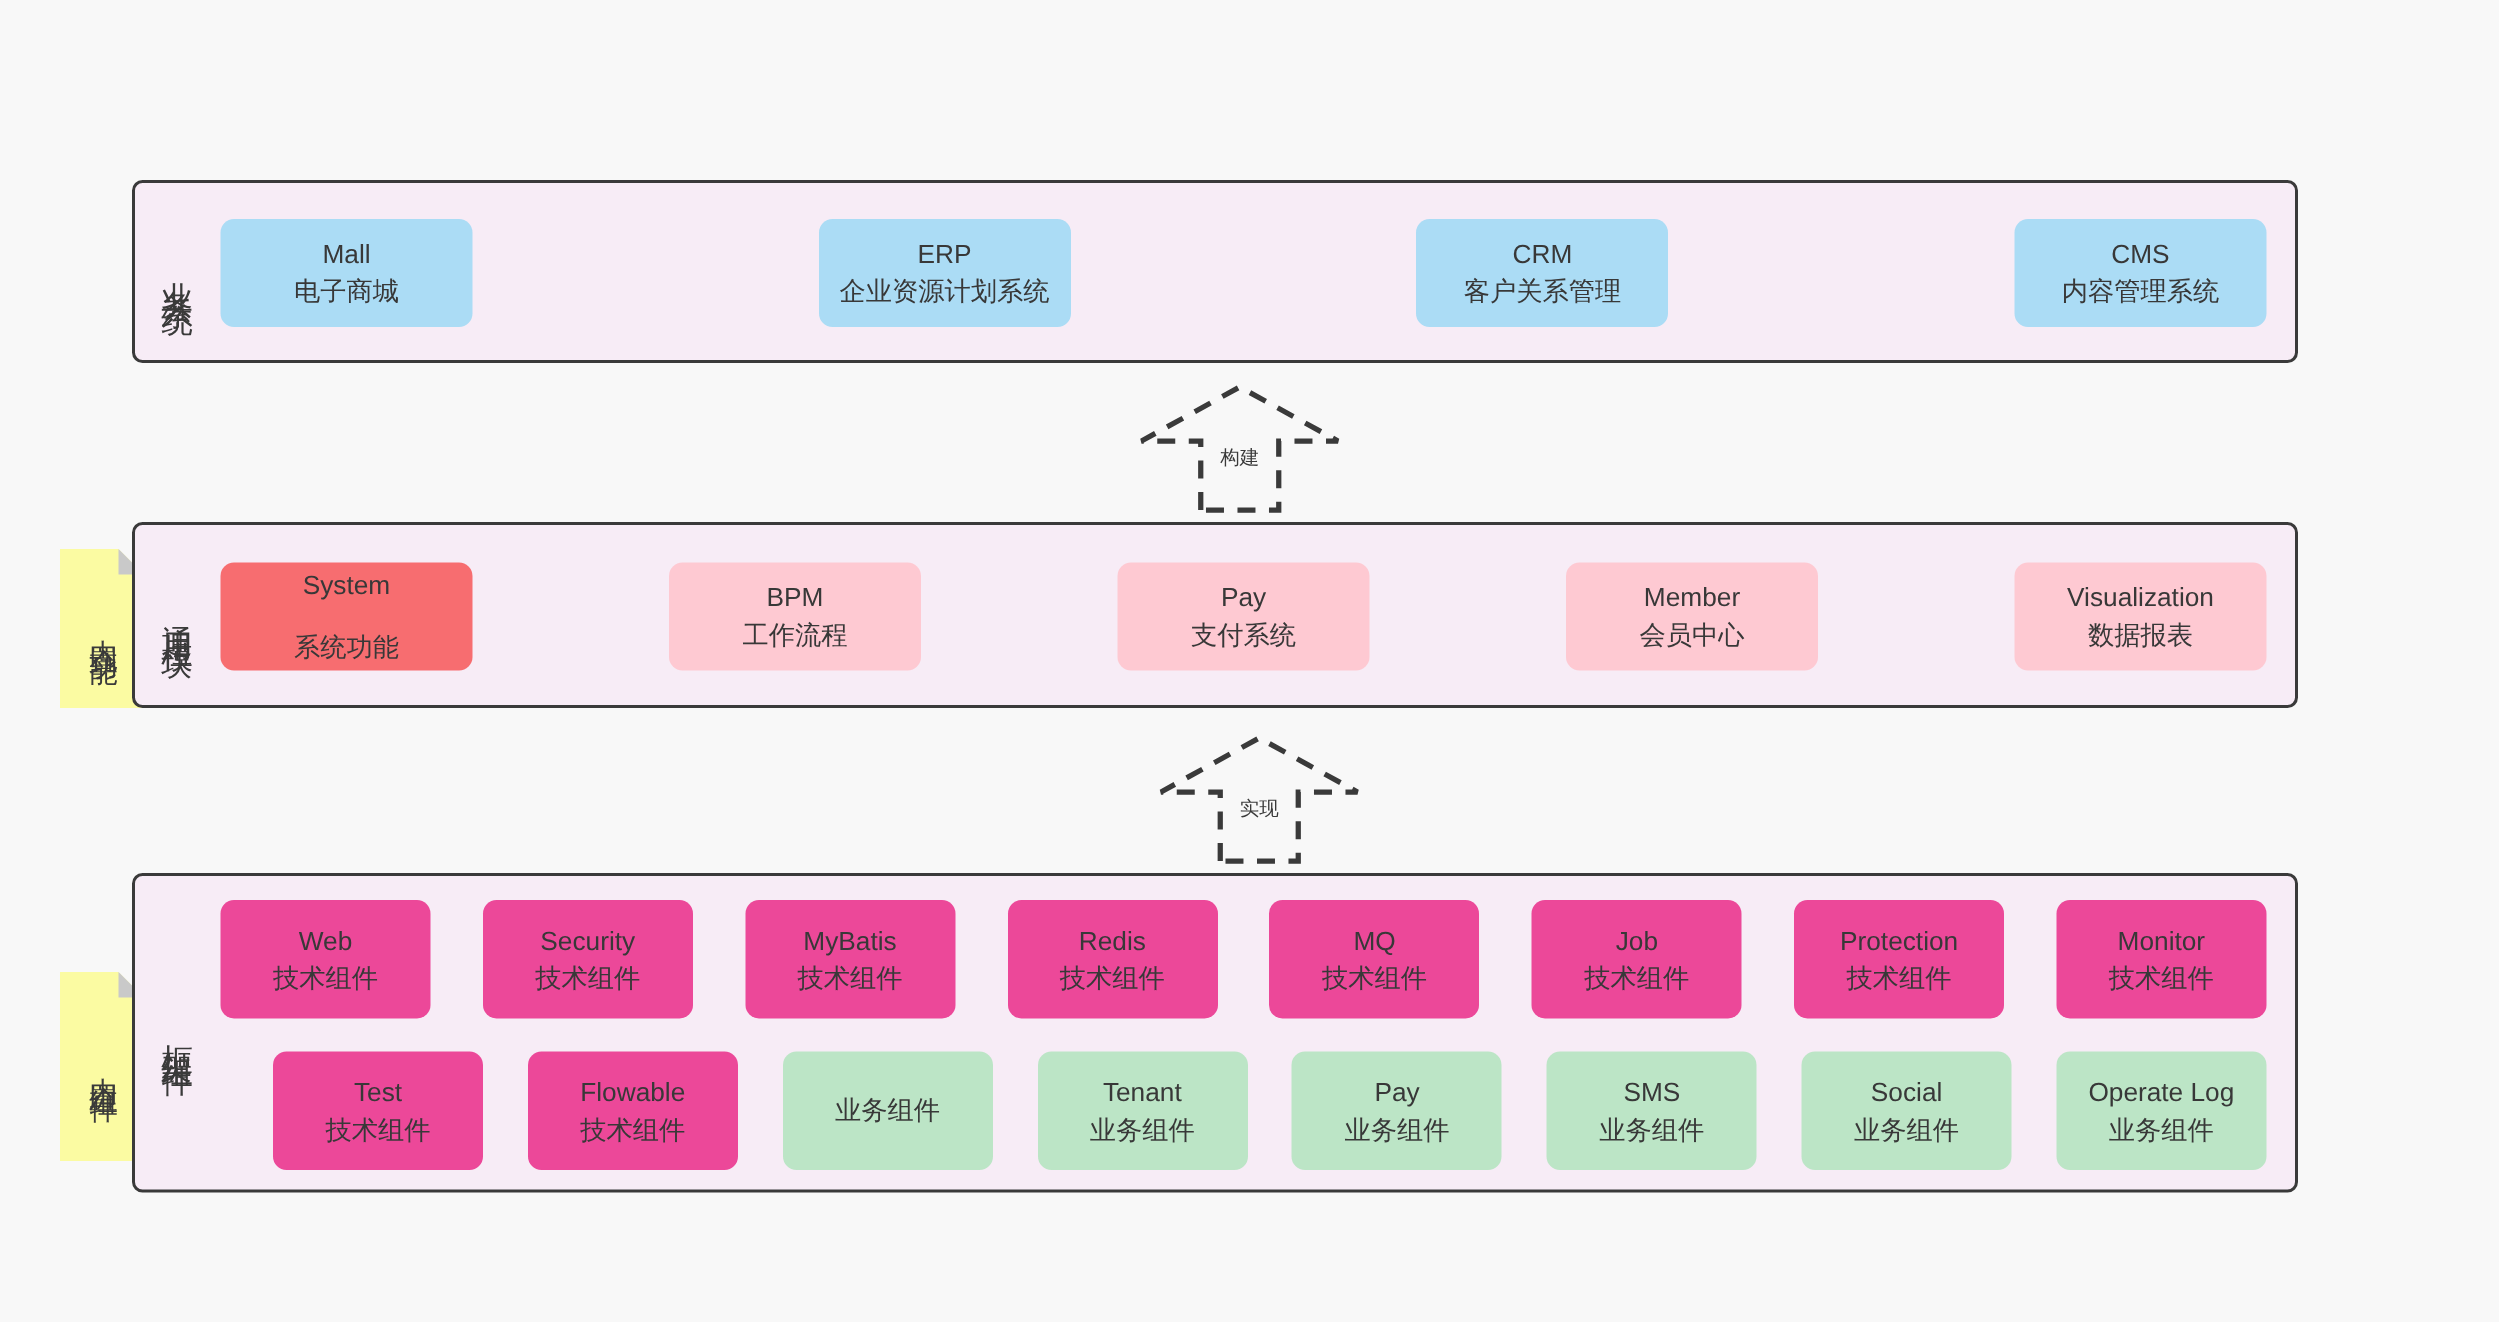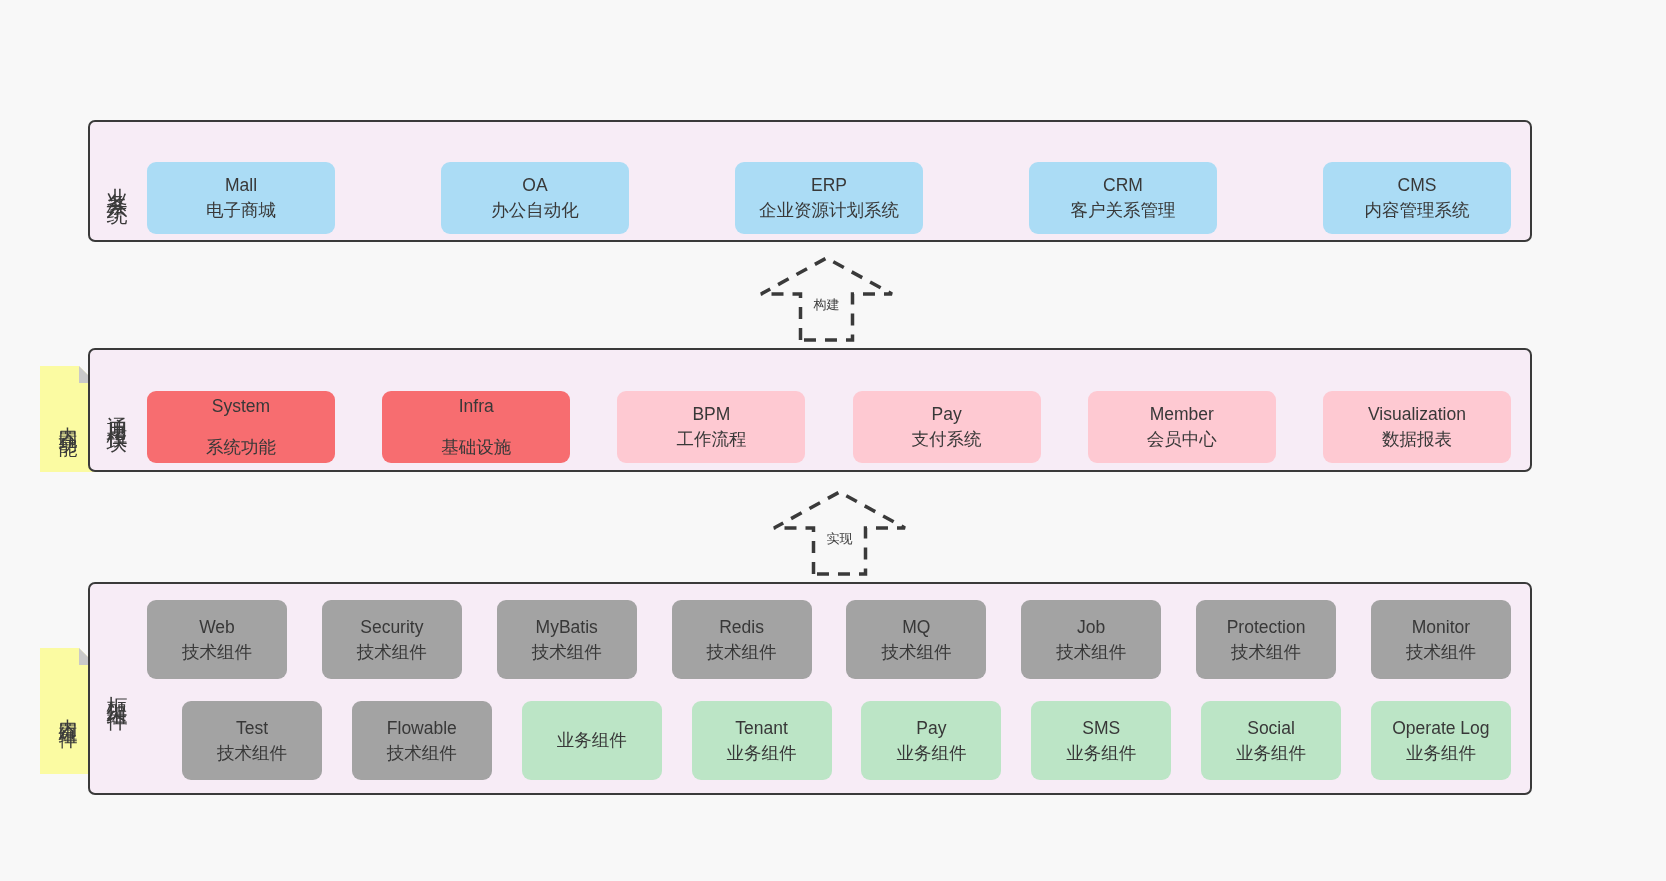--- a/index.html
+++ b/index.html
@@ -60,27 +60,27 @@
     flex-direction: column;
     align-items: center;
     justify-content: center;
     text-align: center;
     border-radius: 9px;
     font-size: 17.5px;
     line-height: 1.42;
     color: #383838;
     padding: 4px 6px;
   }
-  .box-wide { width: 188px; height: 72px; margin-top: 16px; }
+  .box-wide { width: 168px; height: 72px; }
   .box-sm   { width: 140px; height: 79px; }
 
   .blue       { background: #abdcf5; }
   .red        { background: #f76d70; gap: 16px; }
   .pink       { background: #fec9d2; }
-  .green      { background: #a3a3a3; }
+  .green      { background: #ec4899; }
   .lightgreen { background: #bce5c6; }
 
   
   .sticky {
     position: absolute;
     left: 40px;
     width: 56px;
     background: #fbfba2;
     z-index: 1;
     display: flex;
@@ -141,24 +141,20 @@
 <div class="stage">
 
   <div class="panel panel-1">
     <div class="v-label">业务系统</div>
     <div class="box-row">
       <div class="box box-wide blue">
         <span>Mall</span>
         <span>电子商城</span>
       </div>
       <div class="box box-wide blue">
-        <span>OA</span>
-        <span>办公自动化</span>
-      </div>
-      <div class="box box-wide blue">
         <span>ERP</span>
         <span>企业资源计划系统</span>
       </div>
       <div class="box box-wide blue">
         <span>CRM</span>
         <span>客户关系管理</span>
       </div>
       <div class="box box-wide blue">
         <span>CMS</span>
         <span>内容管理系统</span>
@@ -177,24 +173,20 @@
     <span class="v-text">内置功能</span>
   </div>
 
   <div class="panel panel-2">
     <div class="v-label">通用模块</div>
     <div class="box-row">
       <div class="box box-wide red">
         <span>System</span>
         <span>系统功能</span>
       </div>
-      <div class="box box-wide red">
-        <span>Infra</span>
-        <span>基础设施</span>
-      </div>
       <div class="box box-wide pink">
         <span>BPM</span>
         <span>工作流程</span>
       </div>
       <div class="box box-wide pink">
         <span>Pay</span>
         <span>支付系统</span>
       </div>
       <div class="box box-wide pink">
         <span>Member</span>

